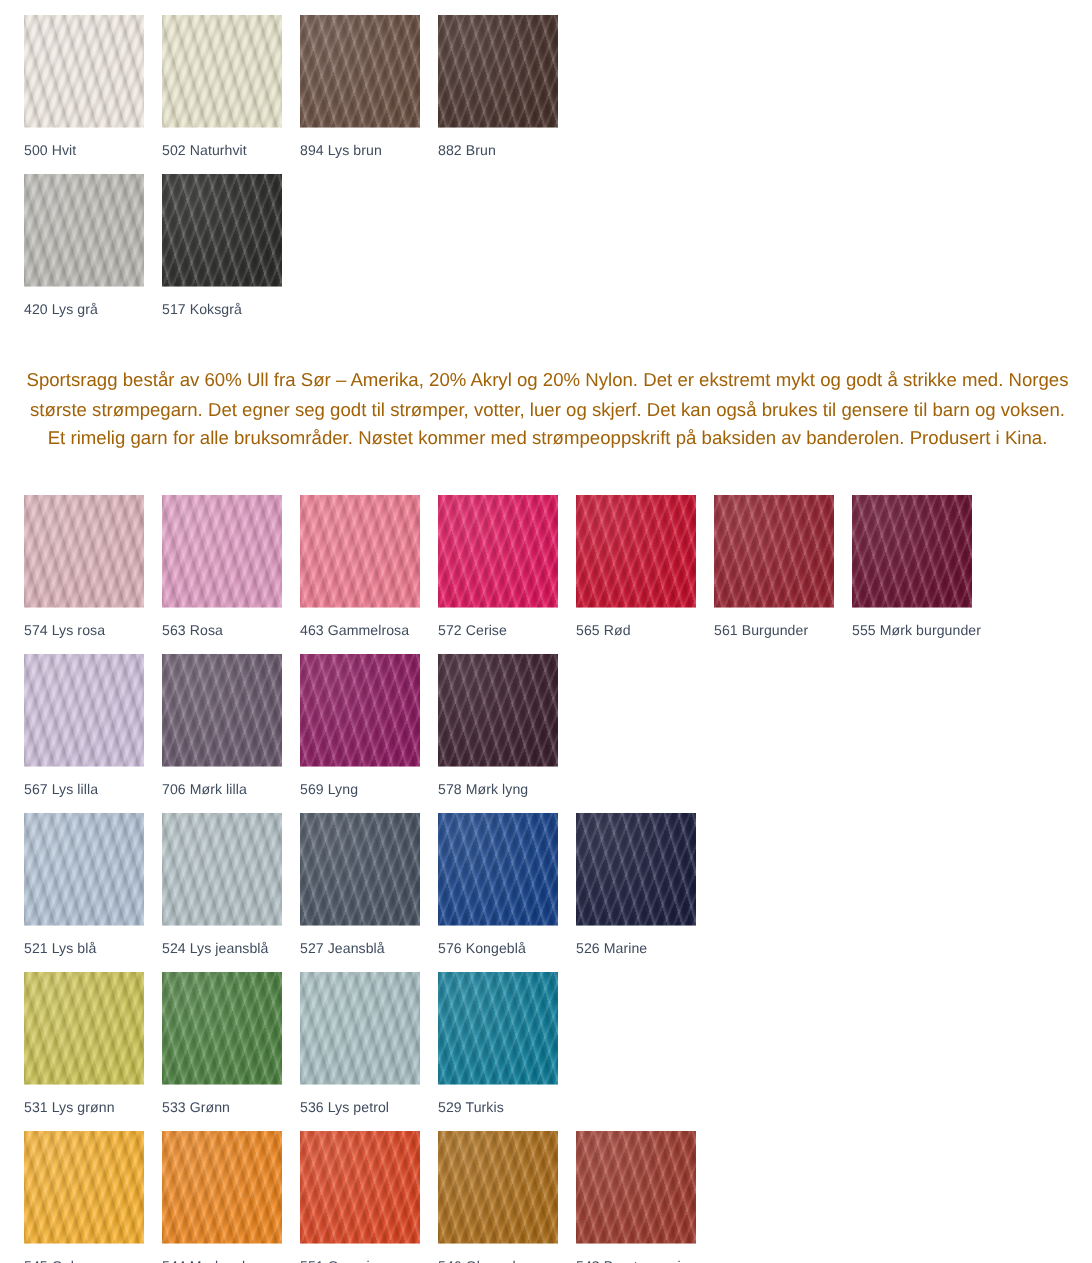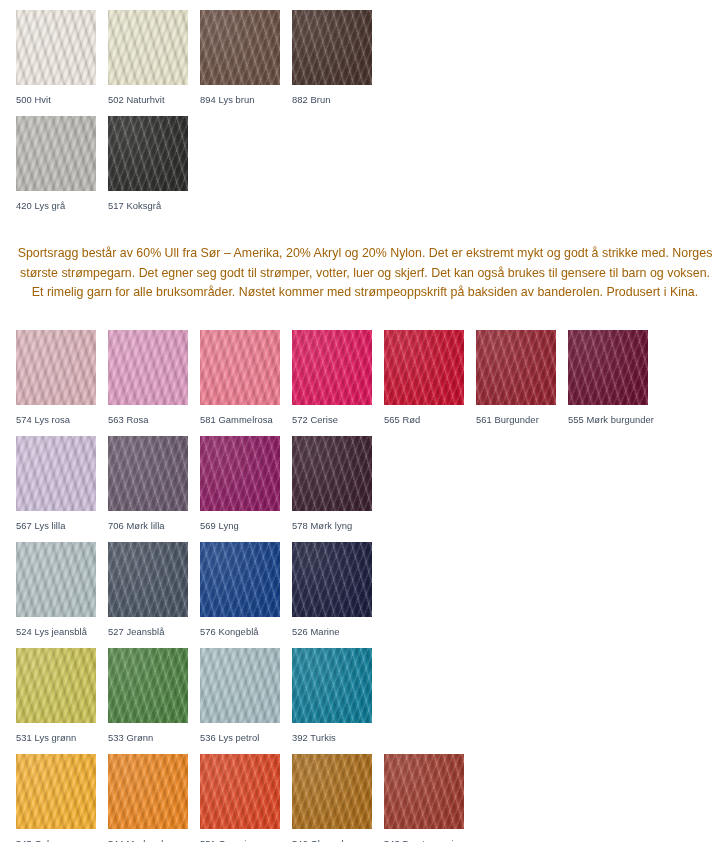--- a/index.html
+++ b/index.html
@@ -155,21 +155,21 @@
         <div class="swatch-cell">
           <div class="swatch-chip" style="background: rgb(220, 180, 187);"></div>
           <div class="swatch-label">574 Lys rosa</div>
         </div>
         <div class="swatch-cell">
           <div class="swatch-chip" style="background: rgb(224, 158, 196);"></div>
           <div class="swatch-label">563 Rosa</div>
         </div>
         <div class="swatch-cell">
           <div class="swatch-chip" style="background: rgb(239, 125, 146);"></div>
-          <div class="swatch-label">581 Gammelrosa</div>
+          <div class="swatch-label">463 Gammelrosa</div>
         </div>
         <div class="swatch-cell">
           <div class="swatch-chip" style="background: rgb(224, 24, 95);"></div>
           <div class="swatch-label">572 Cerise</div>
         </div>
         <div class="swatch-cell">
           <div class="swatch-chip" style="background: rgb(200, 16, 46);"></div>
           <div class="swatch-label">565 Rød</div>
         </div>
         <div class="swatch-cell">
@@ -194,20 +194,24 @@
           <div class="swatch-chip" style="background: rgb(142, 29, 99);"></div>
           <div class="swatch-label">569 Lyng</div>
         </div>
         <div class="swatch-cell">
           <div class="swatch-chip" style="background: rgb(61, 34, 48);"></div>
           <div class="swatch-label">578 Mørk lyng</div>
         </div>
       </div>
       <div class="swatch-row">
         <div class="swatch-cell">
+          <div class="swatch-chip" style="background: rgb(179, 195, 213);"></div>
+          <div class="swatch-label">521 Lys blå</div>
+        </div>
+        <div class="swatch-cell">
           <div class="swatch-chip" style="background: rgb(180, 194, 198);"></div>
           <div class="swatch-label">524 Lys jeansblå</div>
         </div>
         <div class="swatch-cell">
           <div class="swatch-chip" style="background: rgb(75, 85, 100);"></div>
           <div class="swatch-label">527 Jeansblå</div>
         </div>
         <div class="swatch-cell">
           <div class="swatch-chip" style="background: rgb(23, 66, 138);"></div>
           <div class="swatch-label">576 Kongeblå</div>
@@ -225,21 +229,21 @@
         <div class="swatch-cell">
           <div class="swatch-chip" style="background: rgb(79, 131, 67);"></div>
           <div class="swatch-label">533 Grønn</div>
         </div>
         <div class="swatch-cell">
           <div class="swatch-chip" style="background: rgb(169, 192, 196);"></div>
           <div class="swatch-label">536 Lys petrol</div>
         </div>
         <div class="swatch-cell">
           <div class="swatch-chip" style="background: rgb(15, 125, 153);"></div>
-          <div class="swatch-label">392 Turkis</div>
+          <div class="swatch-label">529 Turkis</div>
         </div>
       </div>
       <div class="swatch-row">
         <div class="swatch-cell">
           <div class="swatch-chip" style="background: rgb(246, 178, 51);"></div>
           <div class="swatch-label">545 Gul</div>
         </div>
         <div class="swatch-cell">
           <div class="swatch-chip" style="background: rgb(237, 135, 34);"></div>
           <div class="swatch-label">544 Mørk gul</div>

